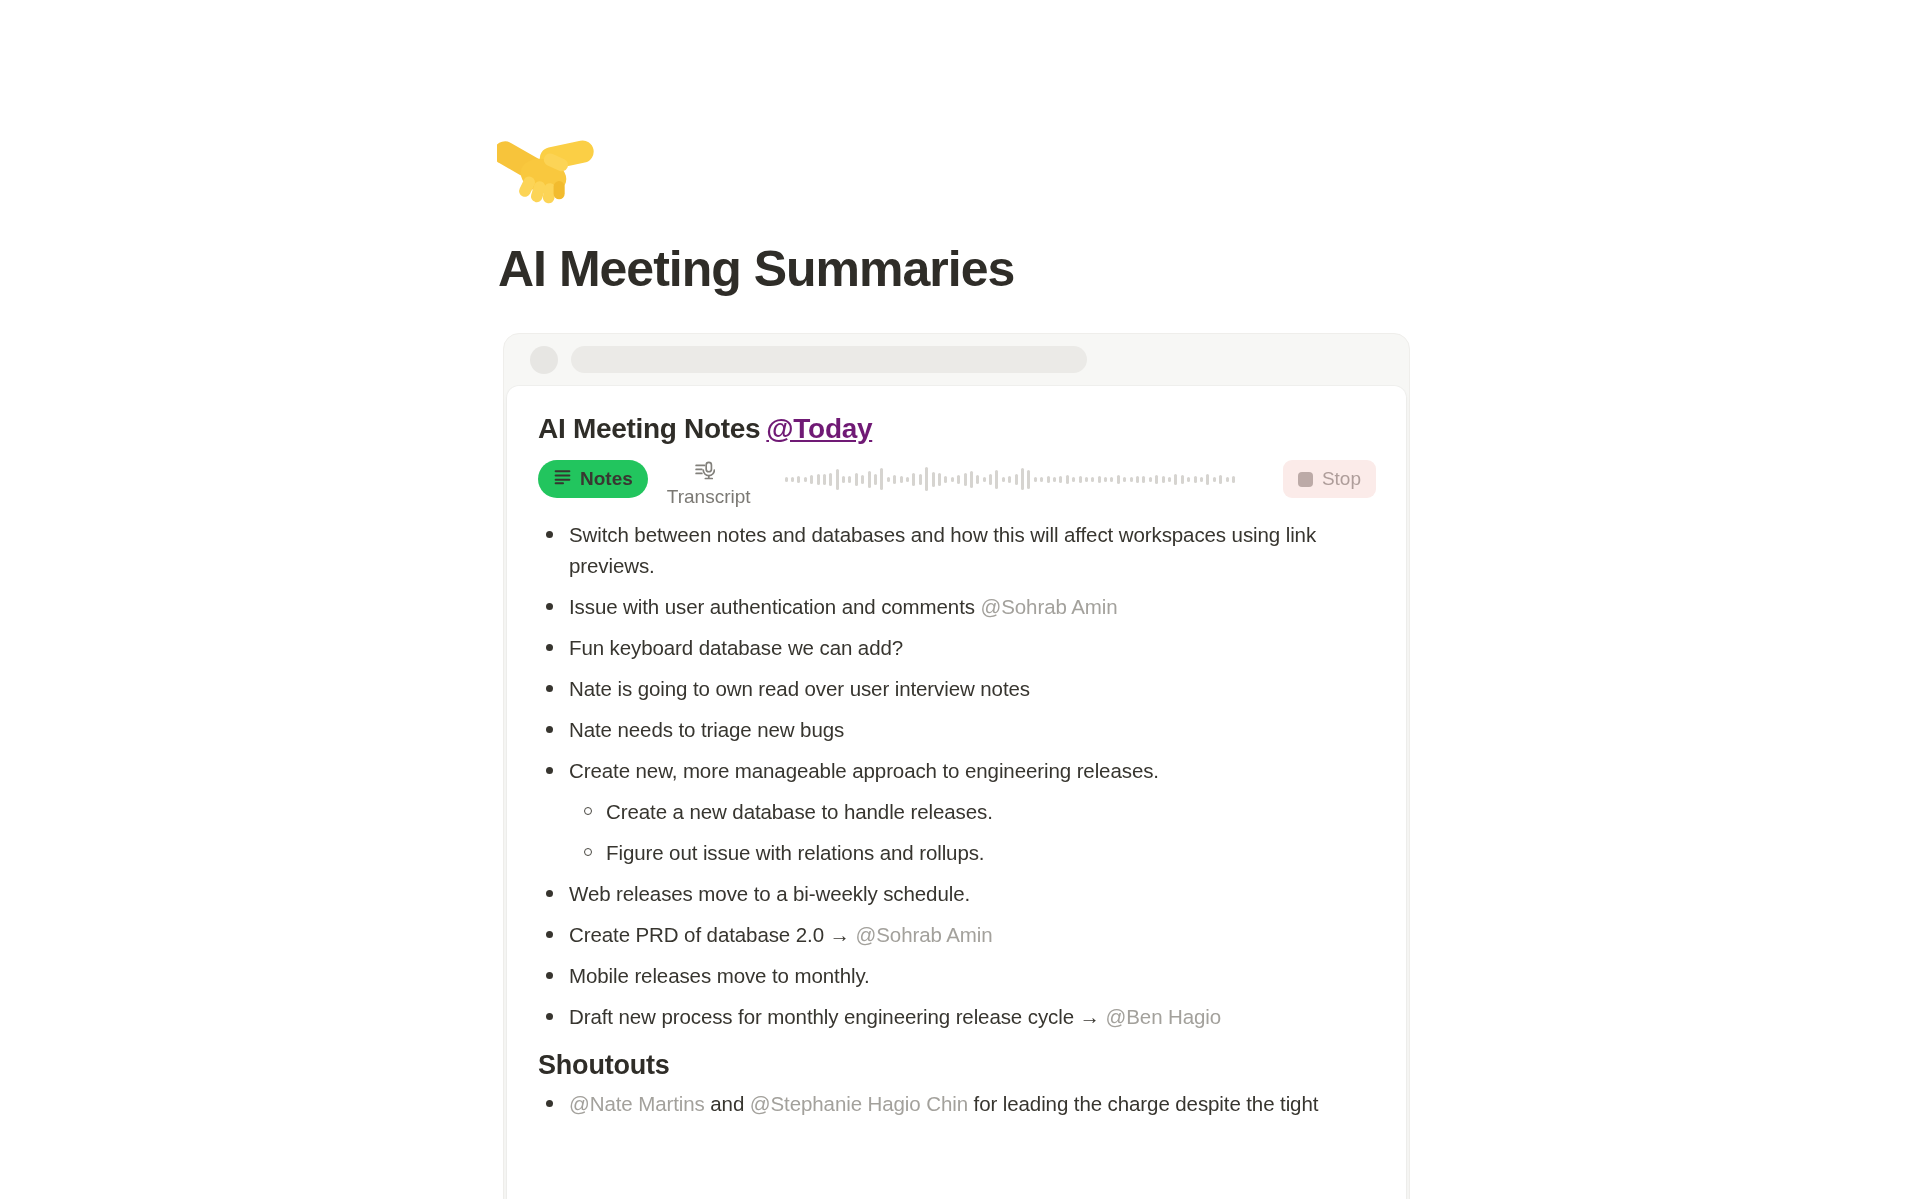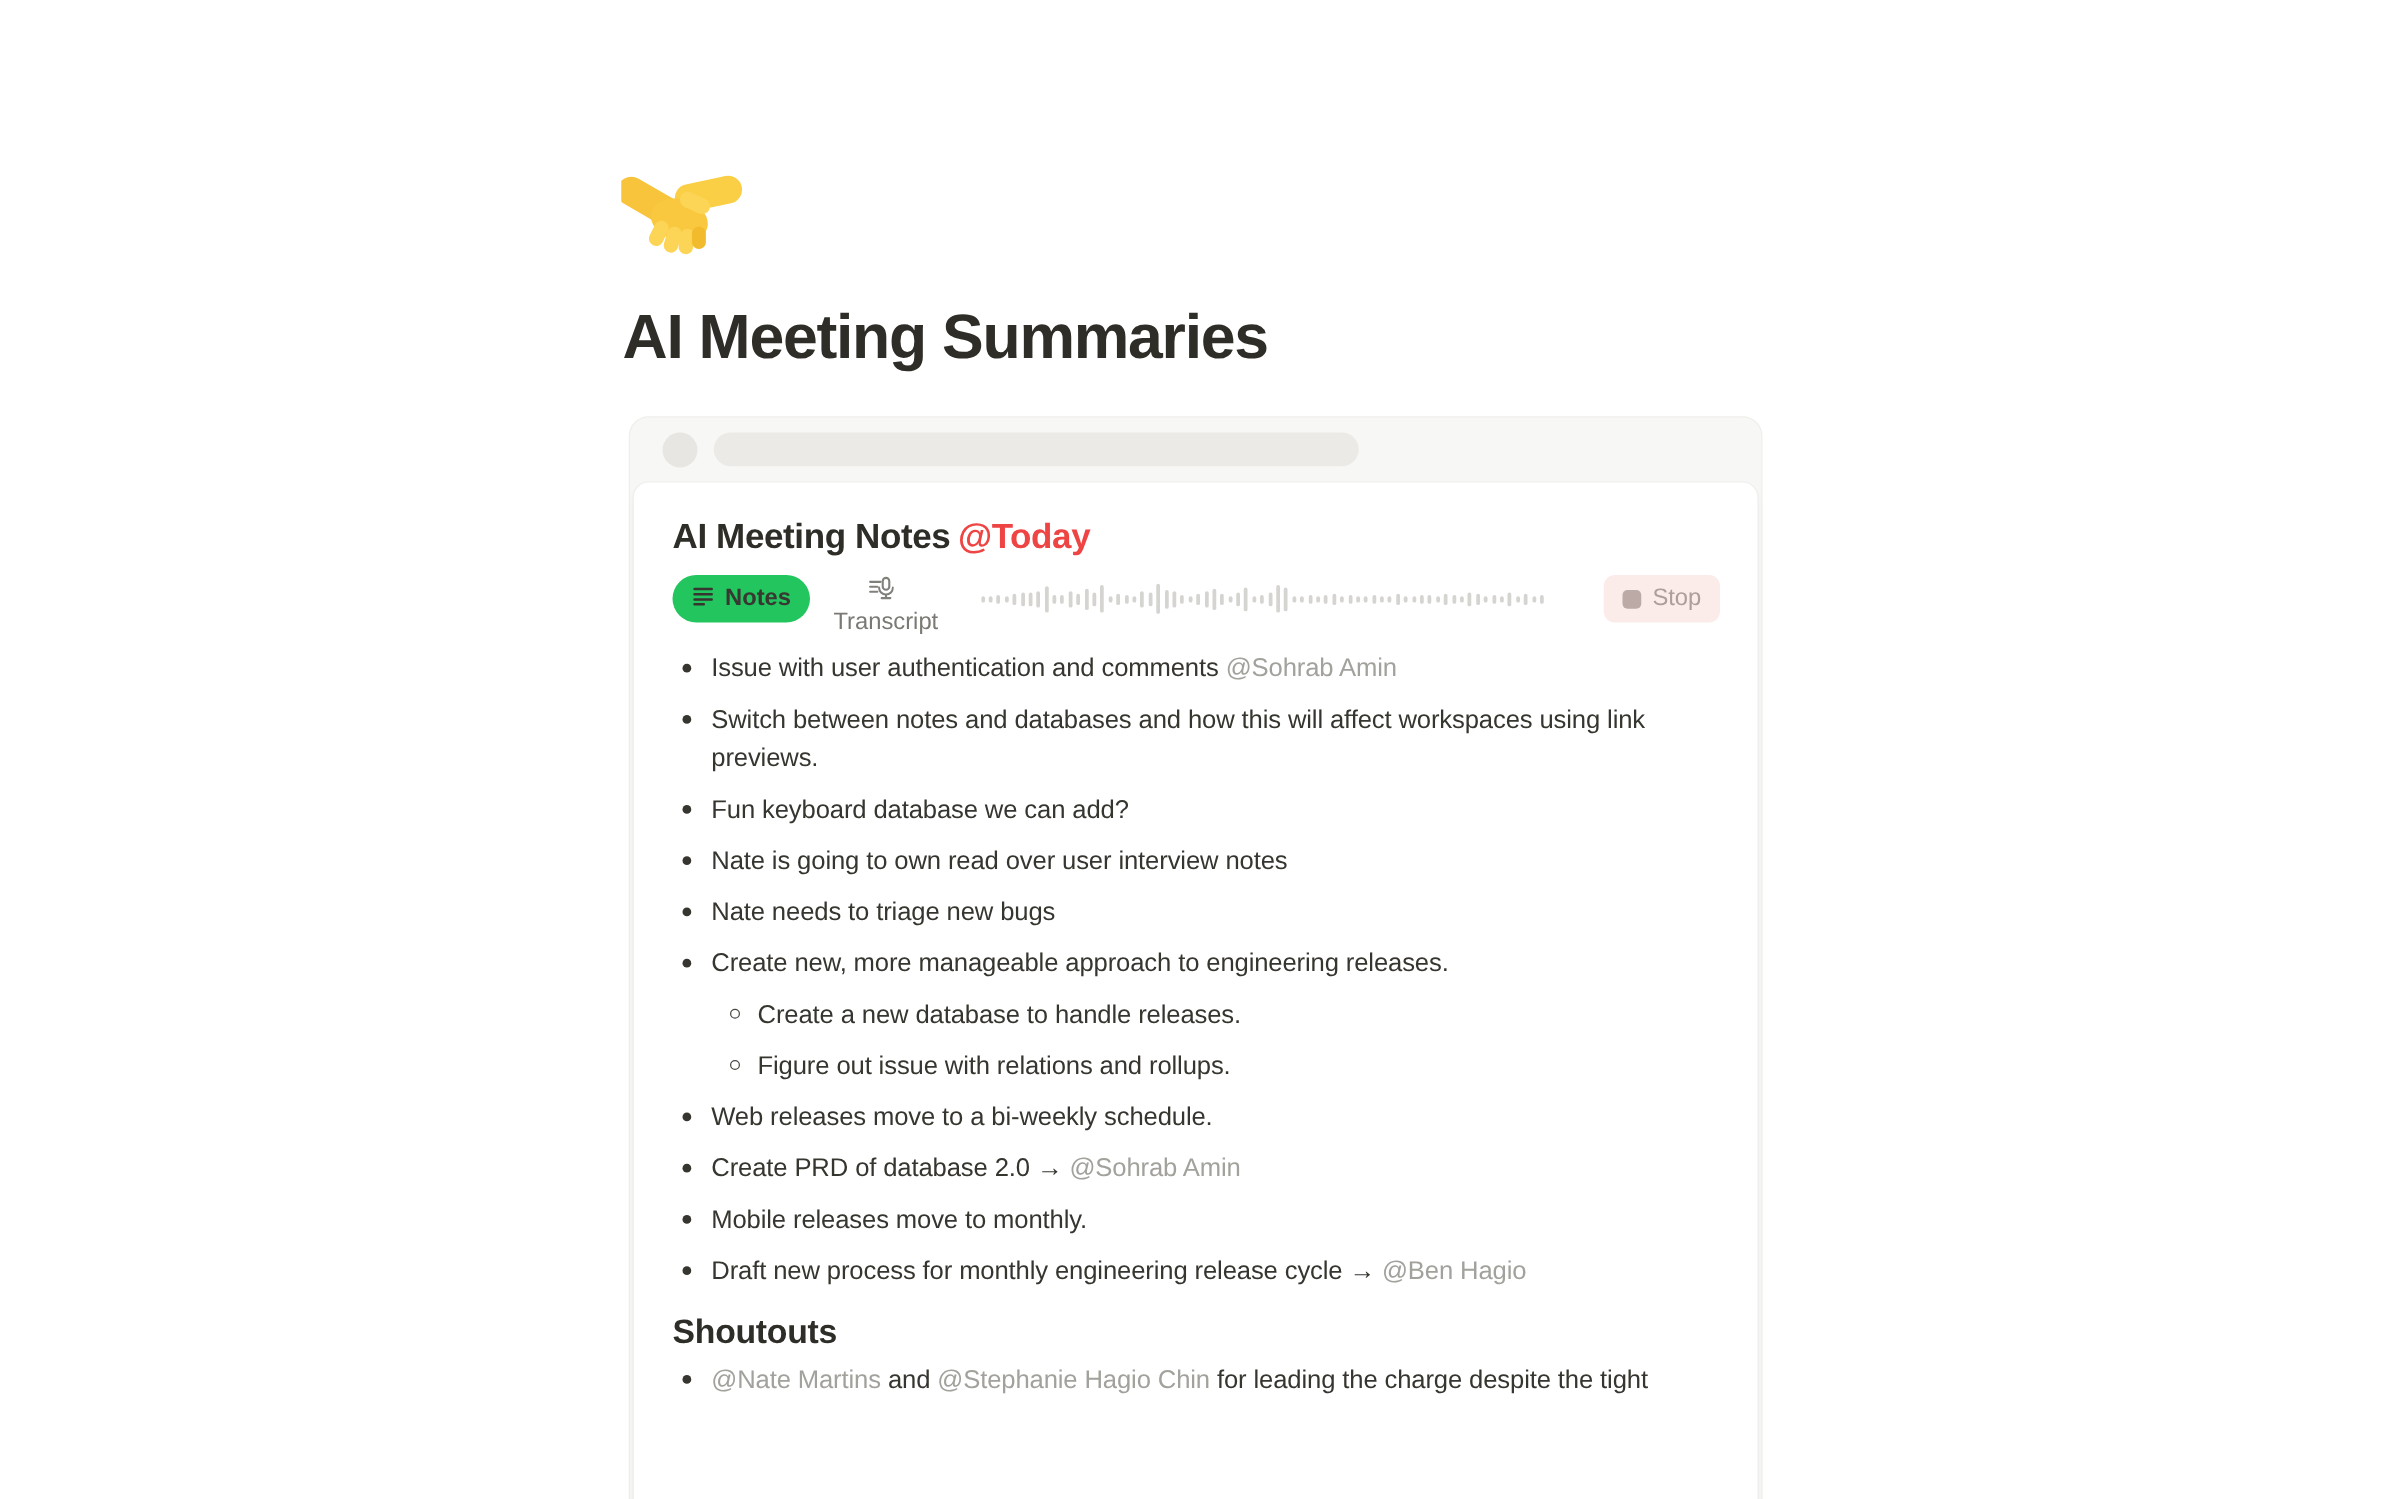--- a/index.html
+++ b/index.html
@@ -19,21 +19,21 @@
   .sk-circle { width:28px; height:28px; border-radius:50%; background:#e7e6e3; }
   .sk-bar { width:516px; height:27px; border-radius:13.5px; background:#ebeae7; margin-left:13px; }
 
   .mn-inner { position:absolute; left:3px; right:3px; top:52px; bottom:0;
               background:#ffffff; border-radius:12px;
               box-shadow:0 0 0 1px rgba(15,15,15,0.028), 0 3px 6px rgba(15,15,15,0.035);
               padding:26px 30px 0 31px; overflow:hidden; }
 
   .mn-heading { font-size:28px; font-weight:700; line-height:34px; letter-spacing:-0.3px;
                 color:#2f2d28; white-space:nowrap; }
-  .mn-heading .date-mention { color:#ef4444; font-weight:700; margin-left:6px; }
+  .mn-heading .date-mention { color:#701a75; font-weight:700; margin-left:6px;text-decoration:underline; }
 
   .tabs-row { margin-top:14px; height:38px; display:flex; align-items:center; }
   .tab { display:flex; align-items:center; height:38px; border-radius:19px;
          padding:0 15px; cursor:pointer; font-size:19px; }
   .tab svg { margin-right:8px; flex:none; }
   .tab-active { background:#22c55e; color:#393731; font-weight:600; }
   .tab-plain  { color:#7b7974; font-weight:500; margin-left:9px; padding:0 10px;flex-direction:column; }
 
   .waveform { flex:1 1 auto; display:flex; align-items:center; gap:3.4px;
               margin:0 18px 0 24px; height:38px; overflow:hidden; }
@@ -193,22 +193,22 @@
 
         <div class="stop-btn">
           <span class="sq"></span>
           <span class="lbl">Stop</span>
         </div>
       </div>
 
       <div id="sections">
           <div class="sec-discussion">
             <ul class="blist">
+              <li class="l1"><span class="mk"></span><span>Switch between notes and databases and how this will affect workspaces using link previews.</span></li>
               <li class="l1"><span class="mk"></span><span>Issue with user authentication and comments </span><span class="mention">@Sohrab Amin</span></li>
-              <li class="l1"><span class="mk"></span><span>Switch between notes and databases and how this will affect workspaces using link previews.</span></li>
               <li class="l1"><span class="mk"></span><span>Fun keyboard database we can add?</span></li>
               <li class="l1"><span class="mk"></span><span>Nate is going to own read over user interview notes</span></li>
               <li class="l1"><span class="mk"></span><span>Nate needs to triage new bugs</span></li>
               <li class="l1"><span class="mk"></span><span>Create new, more manageable approach to engineering releases.</span></li>
               <li class="l2"><span class="mk"></span><span>Create a new database to handle releases.</span></li>
               <li class="l2"><span class="mk"></span><span>Figure out issue with relations and rollups.</span></li>
               <li class="l1"><span class="mk"></span><span>Web releases move to a bi-weekly schedule.</span></li>
               <li class="l1"><span class="mk"></span><span>Create PRD of database 2.0 → </span><span class="mention">@Sohrab Amin</span></li>
               <li class="l1"><span class="mk"></span><span>Mobile releases move to monthly.</span></li>
               <li class="l1"><span class="mk"></span><span>Draft new process for monthly engineering release cycle →  </span><span class="mention">@Ben Hagio</span></li>

